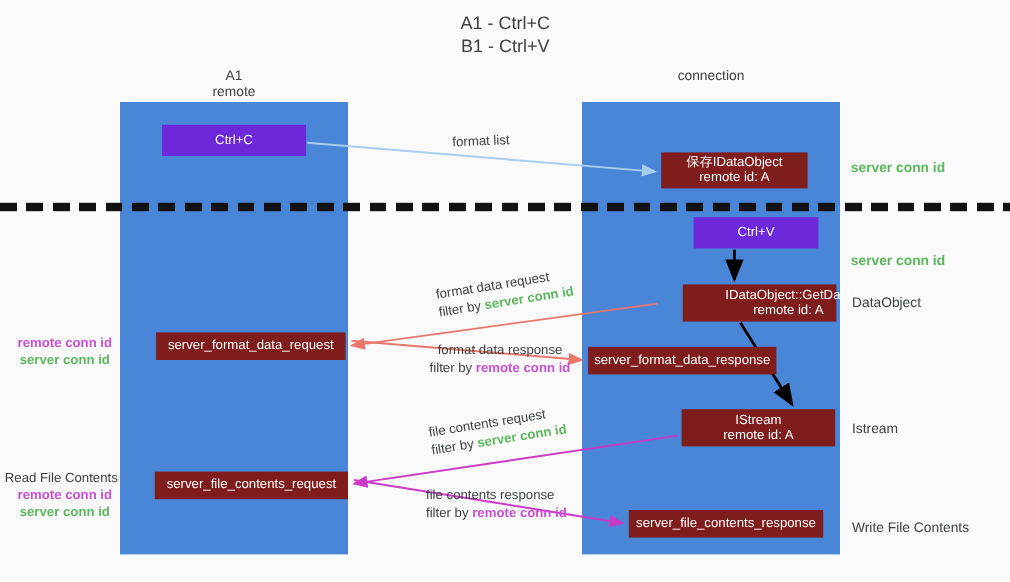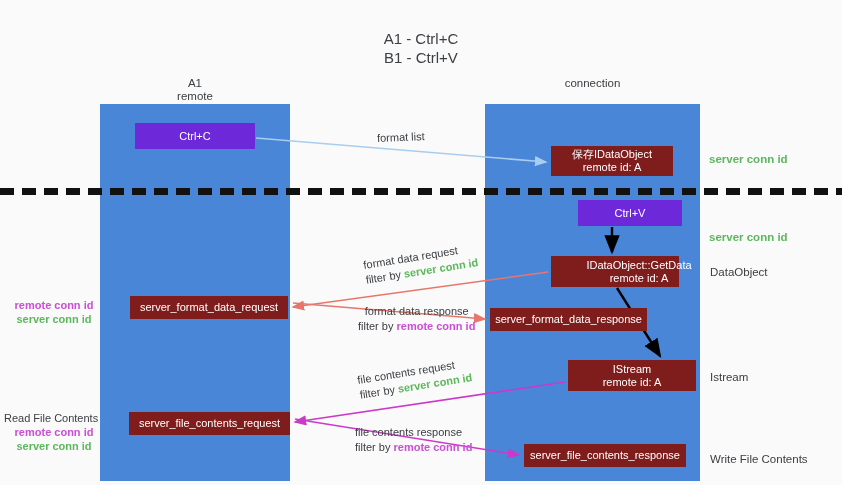--- a/index.html
+++ b/index.html
@@ -1,18 +1,18 @@
 <!DOCTYPE html>
 <html><head>
 <meta charset="utf-8">
 <style>
   html,body{margin:0;padding:0;background:#fafafa;}
   body{width:842px;height:485px;position:relative;overflow:hidden;
        font-family:"Liberation Sans","DejaVu Sans",sans-serif;color:#3c4043;}
-  .stage{position:absolute;inset:0;margin-top:19px;}
+  .stage{position:absolute;inset:0;}
   .abs{position:absolute;}
 
   
   #title{left:0;top:10px;width:842px;text-align:center;font-size:15px;line-height:19px;color:#3c4043;}
 
   
   .colhead{font-size:11.5px;line-height:13px;text-align:center;color:#3c4043;}
   #head-a1{left:100px;top:58px;width:190px;}
   #head-b1{left:485px;top:58px;width:215px;}
 
@@ -29,21 +29,21 @@
   .node{box-sizing:border-box;display:flex;flex-direction:column;align-items:center;
         justify-content:center;color:#fff;font-size:11px;line-height:13px;text-align:center;}
   .node.green{background:#6d28d9;}
   .node.orange{background:#fbb košice;}
   .node.orange{background:#7f1d1d;}
   .node .l2{font-weight:400;}
 
   #n-ctrlc{left:135px;top:104px;width:120px;height:26px;}
   #n-save{left:551px;top:127px;width:122px;height:30px;}
   #n-ctrlv{left:578px;top:181px;width:104px;height:26px;}
-  #n-getdata{left:551px;top:237px;width:128px;height:31px;padding-left:48px;}
+  #n-getdata{left:569px;top:237px;width:128px;height:31px;padding-left:48px;}
   #n-istream{left:568px;top:341px;width:128px;height:31px;}
   #n-sfdreq{left:130px;top:277px;width:158px;height:23px;}
   #n-sfdres{left:490px;top:289px;width:157px;height:23px;}
   #n-sfcreq{left:129px;top:393px;width:161px;height:23px;}
   #n-sfcres{left:524px;top:425px;width:162px;height:23px;}
 
   
   .rlabel{font-size:11.5px;line-height:14px;}
   .green-txt{color:#5cb85c;font-weight:bold;}
   .magenta-txt{color:#c94fd4;font-weight:bold;}

